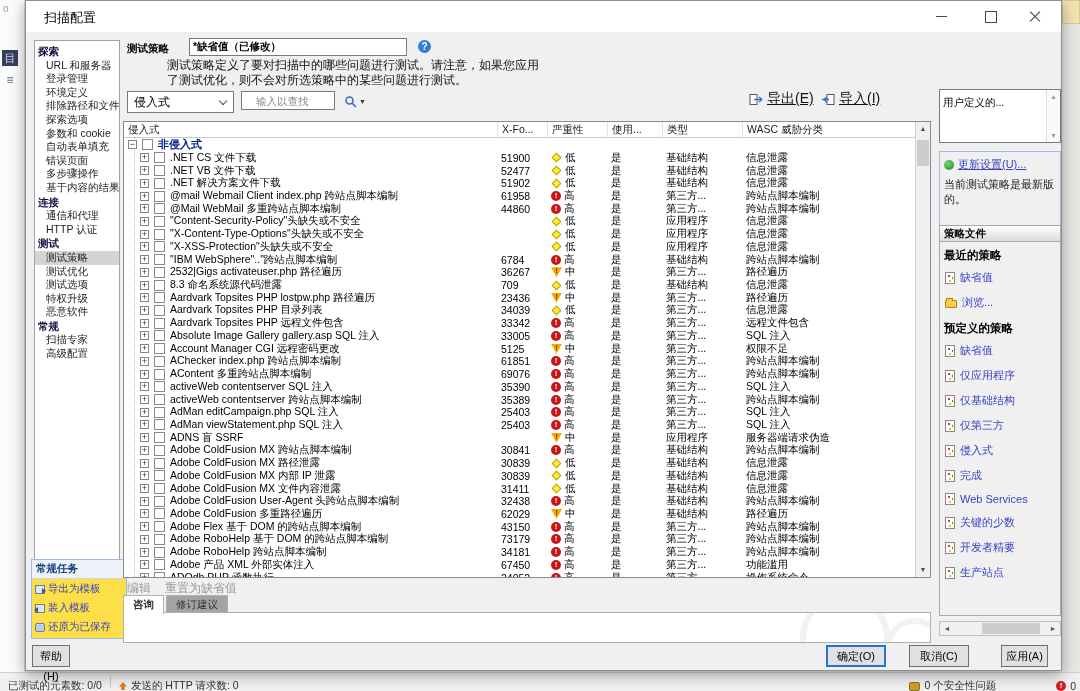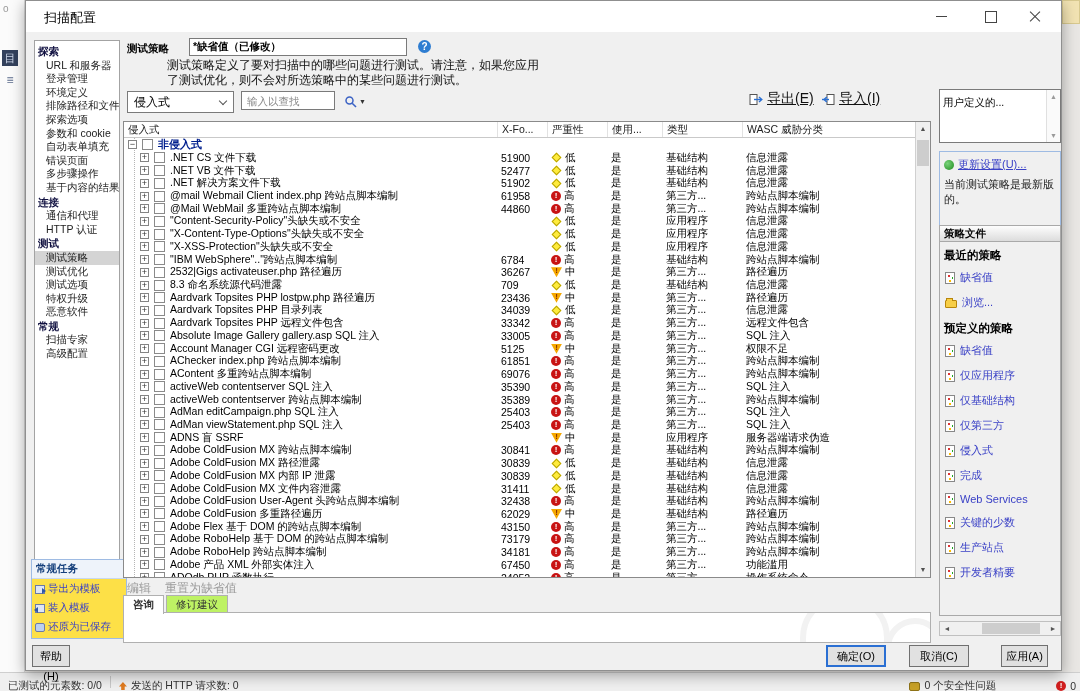--- a/index.html
+++ b/index.html
@@ -52,21 +52,21 @@
   .btn-apply { left:975px; top:644px; width:47px; }
 
   
   .lbl-policy { position:absolute; left:101px; top:41px; font-weight:bold; font-size:10.5px; }
   .inp-policy { position:absolute; left:163px; top:37px; width:218px; height:18px; border:1px solid #7a7a7a; background:#fff; font-family:inherit; font-size:10.5px; font-weight:bold; padding:0 3px; }
   .help-ico { position:absolute; left:392px; top:39px; width:13px; height:13px; border-radius:50%; background:#2e7dd1; color:#fff; font-size:10px; font-weight:bold; text-align:center; line-height:13px; }
   .desc { position:absolute; left:101px; font-size:12px; color:#111; white-space:nowrap;margin-left:40px; }
   .desc1 { top:56px; } .desc2 { top:71px; }
   .combo { position:absolute; left:101px; top:90px; width:107px; height:22px; background:#fff; border:1px solid #7a7a7a; font-size:12px; line-height:20px; padding-left:6px; }
   .chev { position:absolute; right:7px; top:6px; width:6px; height:6px; border-right:1px solid #555; border-bottom:1px solid #555; transform:rotate(45deg); }
-  .inp-search { position:absolute; left:215px; top:90px; width:94px; height:19px; border:1px solid #7a7a7a; font-family:inherit; font-size:10.5px; padding:0 5px; }
+  .inp-search { position:absolute; left:215px; top:90px; width:94px; height:19px; border:1px solid #7a7a7a; font-family:inherit; font-size:10.5px; padding:0 14px; }
   .inp-search::placeholder { color:#8a8a8a; }
   .search-wrap { position:absolute; left:318px; top:94px; display:flex; align-items:center; gap:2px; }
   .search-caret { font-size:7px; color:#333; }
   .exp-link, .imp-link { position:absolute; top:89px; display:flex; align-items:center; gap:4px; font-size:14px; color:#111; cursor:pointer;text-decoration:underline; }
   .exp-link { left:723px; } .imp-link { left:795px; }
 
   
   .ttable { position:absolute; left:97px; top:120px; width:808px; height:457px; background:#fff; border:1px solid #8a8a8a; overflow:hidden; }
   .thead { position:absolute; left:0; top:0; right:15px; height:16px; background:#fff; border-bottom:1px solid #c9c9c9; display:flex; font-size:10.5px; color:#222; }
   .th { padding:1px 0 0 4px; border-left:1px solid #e2e2e2; white-space:nowrap; overflow:hidden; }
@@ -96,21 +96,21 @@
 
   
   .vscroll { position:absolute; right:0; top:0; bottom:0; width:15px; background:#f0f0f0; border-left:1px solid #d0d0d0; }
   .vs-up, .vs-dn { position:absolute; left:0; width:14px; height:14px; text-align:center; font-size:7px; color:#505050; line-height:14px; }
   .vs-up { top:0; } .vs-dn { bottom:0; }
   .vs-thumb { position:absolute; left:1px; top:18px; width:12px; height:26px; background:#cdcdcd; }
 
   
   .edit-links { position:absolute; left:101px; top:579px; font-size:12px; color:#9b9b9b; display:flex; gap:14px; }
   .tabs { position:absolute; left:97px; top:594px; display:flex; font-size:10.5px; }
-  .tab { padding:2px 9px; border:1px solid #b0b0b0; border-bottom:none; background:#bef264; color:#333; margin-right:2px; }
+  .tab { padding:2px 9px; border:1px solid #b0b0b0; border-bottom:none; background:#a3a3a3; color:#333; margin-right:2px; }
   .tab.active { background:#fff; font-weight:bold; position:relative; z-index:2; }
   .tabpanel { position:absolute; left:97px; top:611px; width:808px; height:31px; background:#fff; border:1px solid #b0b0b0; overflow:hidden; }
   .wm1,.wm2 { position:absolute; border:6px solid #f2f2f2; border-radius:50%; }
   .wm1 { width:90px; height:90px; right:40px; top:-20px; }
   .wm2 { width:60px; height:60px; right:-15px; top:5px; }
 
   
   .listbox { position:absolute; left:913px; top:88px; width:122px; height:54px; background:#fff; border:1px solid #7a7a7a; font-size:10.5px; }
   .lb-text { position:absolute; left:3px; top:6px; }
   .lb-scroll { position:absolute; right:0; top:0; bottom:0; width:14px; border-left:1px solid #e0e0e0; background:#fafafa; }
@@ -854,25 +854,25 @@
         <div class="plink">
           <span class="dico"></span>
           <span>Web Services</span>
         </div>
         <div class="plink">
           <span class="dico"></span>
           <span>关键的少数</span>
         </div>
         <div class="plink">
           <span class="dico"></span>
+          <span>开发者精要</span>
+        </div>
+        <div class="plink">
+          <span class="dico"></span>
           <span>生产站点</span>
-        </div>
-        <div class="plink">
-          <span class="dico"></span>
-          <span>开发者精要</span>
         </div>
       </div>
   </div>
   <div class="hscroll">
     <span class="hs-l">◄</span>
     <span class="hs-thumb"></span>
     <span class="hs-r">►</span>
   </div>
 
   <div class="btn btn-ok">确定(O)</div>

